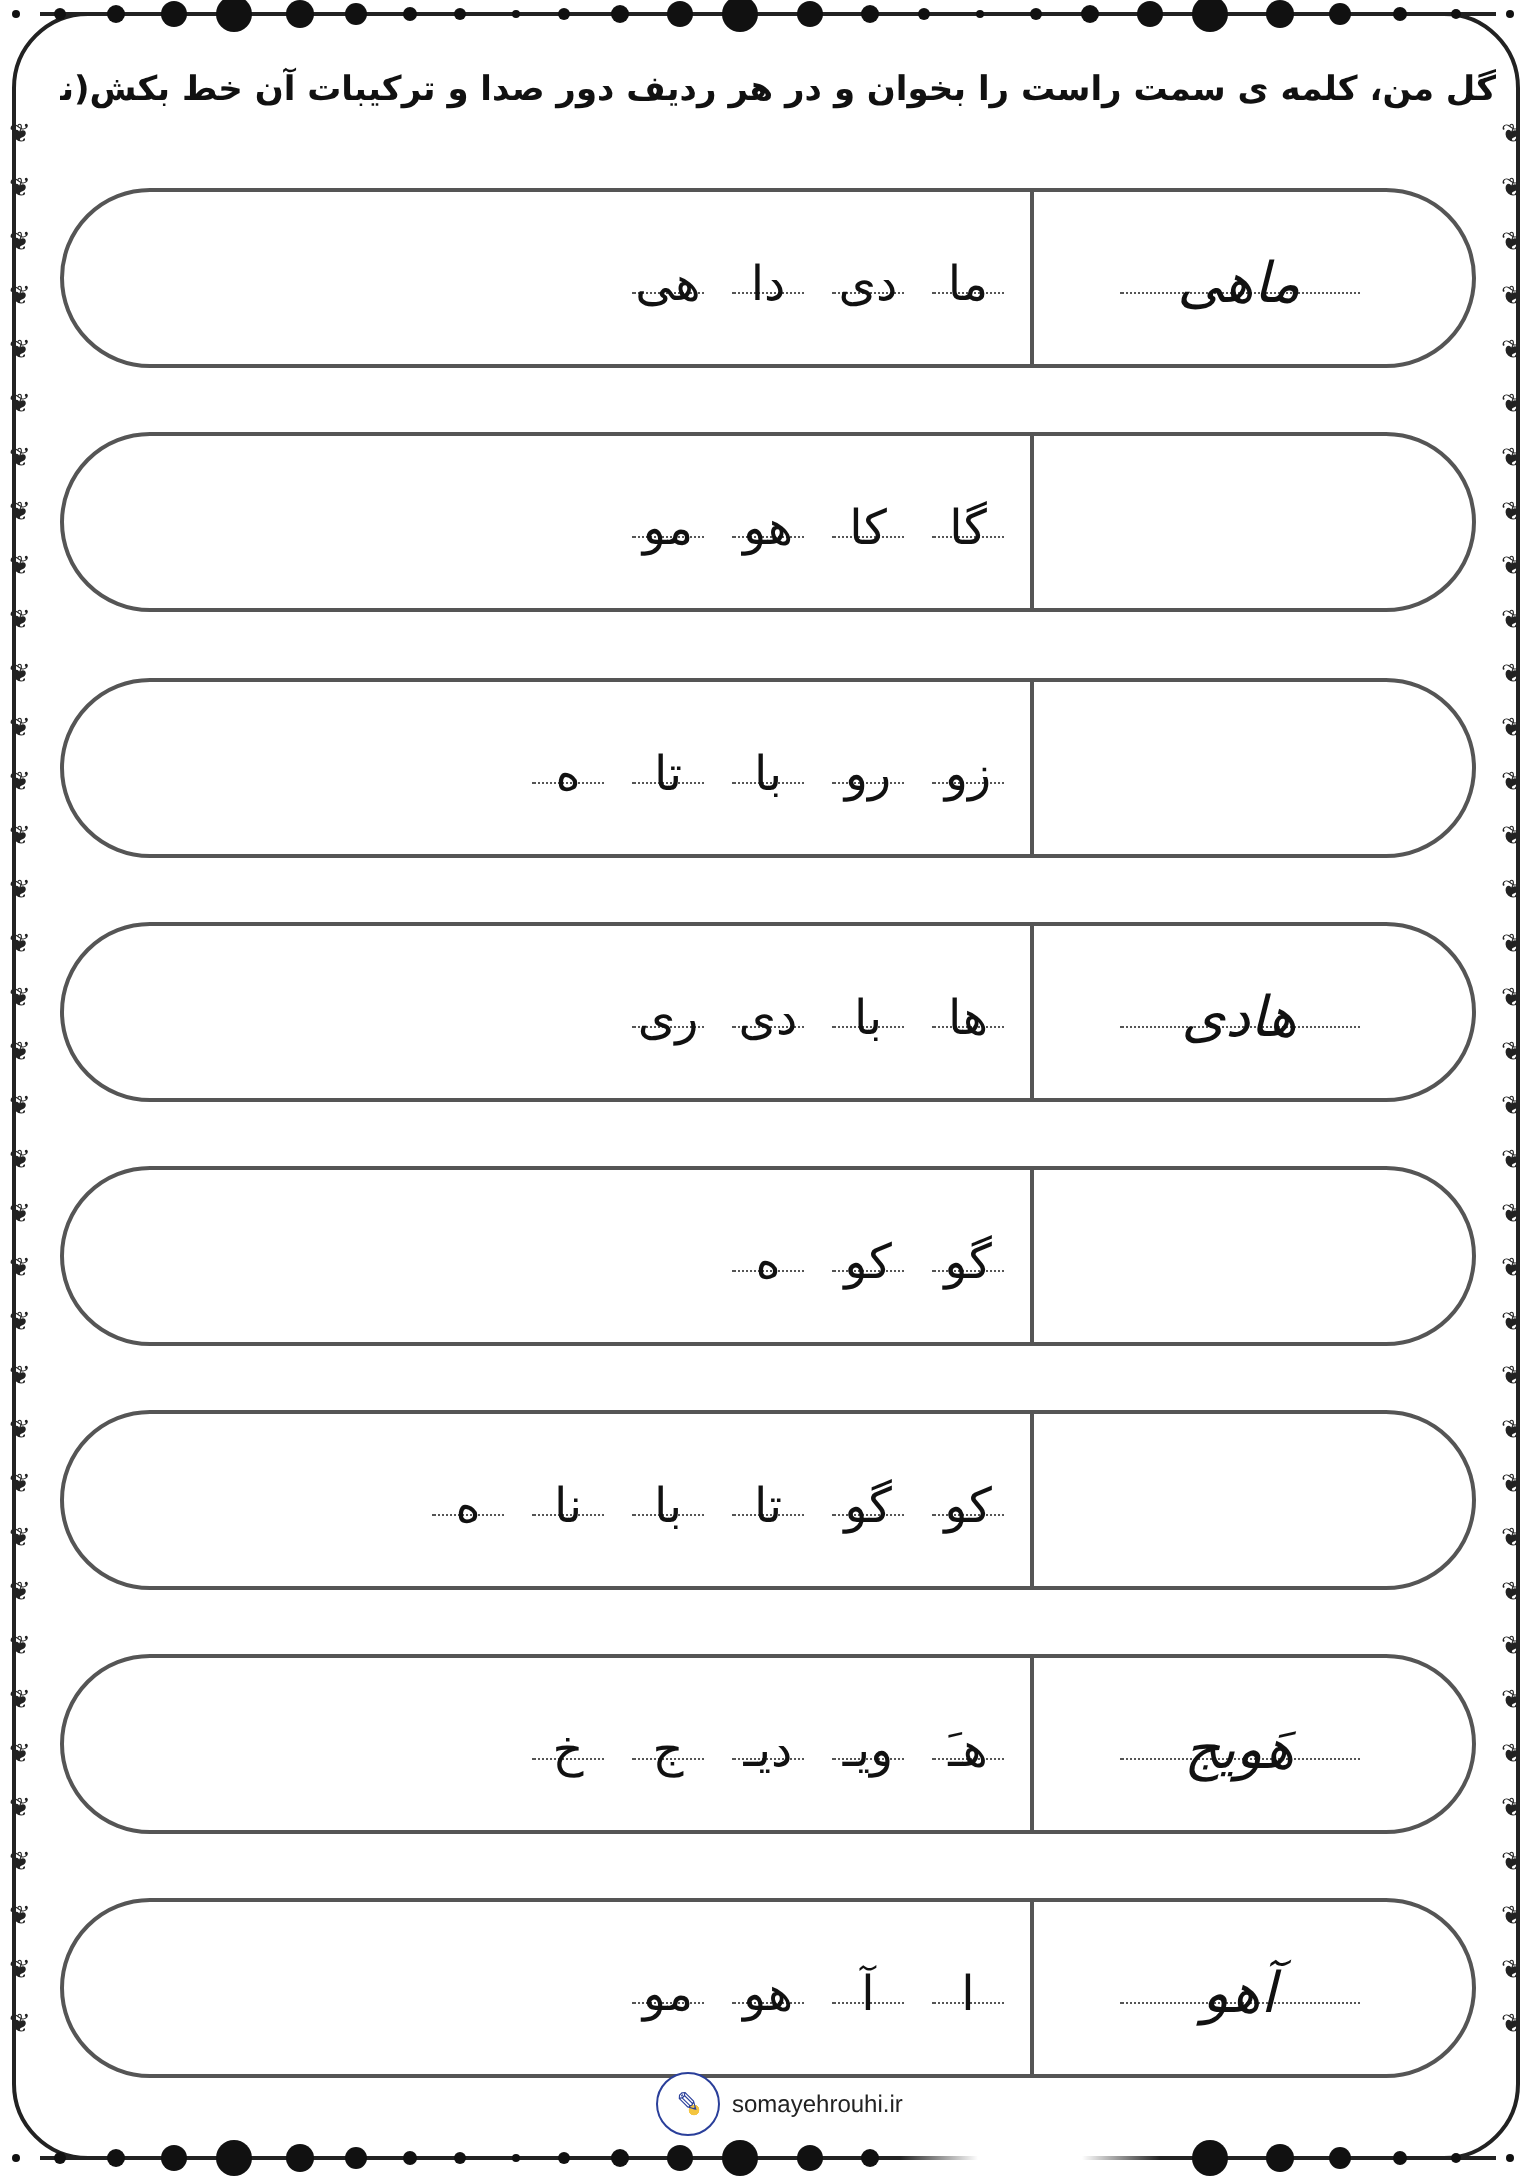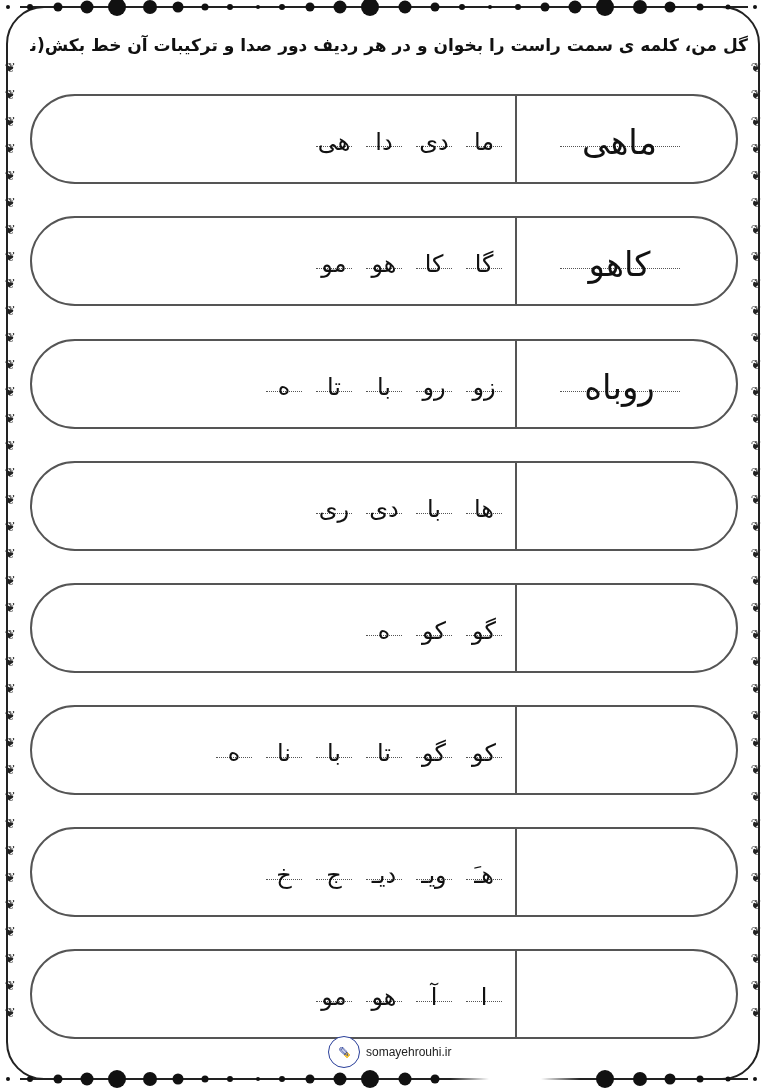--- a/index.html
+++ b/index.html
@@ -55,21 +55,21 @@
   .slot {
     position:relative; width:36px; height:40px; display:flex; align-items:flex-end; justify-content:center;
   }
   .slot .dots-under {
     position:absolute; left:0; right:0; bottom:12px; border-bottom:1.5px dotted #555;
   }
   .slot .glyph {
     position:relative; font-size:24px; line-height:30px; direction:rtl; font-family:"DejaVu Sans", sans-serif; padding-bottom:2px;
   }
   .word .slot { width:120px; }
-  .word .slot .glyph { font-size:34px; }
+  .word .slot .glyph { font-size:28px;font-style:italic; }
 
   .footer {
     position:absolute; left:328px; top:1034px; height:36px; display:flex; align-items:center; gap:6px;
   }
   .logo {
     width:32px; height:32px; border-radius:50%; border:1.5px solid #2a3f9a; box-sizing:border-box;
     display:flex; align-items:center; justify-content:center; color:#2a3f9a; font-size:14px; font-weight:bold;
     background:radial-gradient(circle at 60% 60%, #f4c540 0 10%, #fff 11%);
   }
   .site { font-size:12px; color:#222; font-family:"Liberation Sans", sans-serif; }
@@ -238,145 +238,145 @@
           <span class="glyph">دا</span>
         </div>
         <div class="slot">
           <div class="dots-under"></div>
           <span class="glyph">هی</span>
         </div>
       </div>
     </div>
     <div class="row" style="top: 216px;">
       <div class="divider"></div>
+      <div class="seg-box">
+        <div class="slot">
+          <div class="dots-under"></div>
+          <span class="glyph">گا</span>
+        </div>
+        <div class="slot">
+          <div class="dots-under"></div>
+          <span class="glyph">کا</span>
+        </div>
+        <div class="slot">
+          <div class="dots-under"></div>
+          <span class="glyph">هو</span>
+        </div>
+        <div class="slot">
+          <div class="dots-under"></div>
+          <span class="glyph">مو</span>
+        </div>
+      </div>
+    </div>
+    <div class="row" style="top: 339px;">
+      <div class="divider"></div>
+      <div class="seg-box">
+        <div class="slot">
+          <div class="dots-under"></div>
+          <span class="glyph">زو</span>
+        </div>
+        <div class="slot">
+          <div class="dots-under"></div>
+          <span class="glyph">رو</span>
+        </div>
+        <div class="slot">
+          <div class="dots-under"></div>
+          <span class="glyph">با</span>
+        </div>
+        <div class="slot">
+          <div class="dots-under"></div>
+          <span class="glyph">تا</span>
+        </div>
+        <div class="slot">
+          <div class="dots-under"></div>
+          <span class="glyph">ه</span>
+        </div>
+      </div>
+    </div>
+    <div class="row" style="top: 461px;">
+      <div class="divider"></div>
       <div class="word">
         <div class="slot">
           <div class="dots-under"></div>
-          <span class="glyph">کاهو</span>
-        </div>
-      </div>
-      <div class="seg-box">
-        <div class="slot">
-          <div class="dots-under"></div>
-          <span class="glyph">گا</span>
-        </div>
-        <div class="slot">
-          <div class="dots-under"></div>
-          <span class="glyph">کا</span>
-        </div>
-        <div class="slot">
-          <div class="dots-under"></div>
-          <span class="glyph">هو</span>
-        </div>
-        <div class="slot">
-          <div class="dots-under"></div>
-          <span class="glyph">مو</span>
-        </div>
-      </div>
-    </div>
-    <div class="row" style="top: 339px;">
+          <span class="glyph">هادی</span>
+        </div>
+      </div>
+      <div class="seg-box">
+        <div class="slot">
+          <div class="dots-under"></div>
+          <span class="glyph">ها</span>
+        </div>
+        <div class="slot">
+          <div class="dots-under"></div>
+          <span class="glyph">با</span>
+        </div>
+        <div class="slot">
+          <div class="dots-under"></div>
+          <span class="glyph">دی</span>
+        </div>
+        <div class="slot">
+          <div class="dots-under"></div>
+          <span class="glyph">ری</span>
+        </div>
+      </div>
+    </div>
+    <div class="row" style="top: 583px;">
+      <div class="divider"></div>
+      <div class="seg-box">
+        <div class="slot">
+          <div class="dots-under"></div>
+          <span class="glyph">گو</span>
+        </div>
+        <div class="slot">
+          <div class="dots-under"></div>
+          <span class="glyph">کو</span>
+        </div>
+        <div class="slot">
+          <div class="dots-under"></div>
+          <span class="glyph">ه</span>
+        </div>
+      </div>
+    </div>
+    <div class="row" style="top: 705px;">
+      <div class="divider"></div>
+      <div class="seg-box">
+        <div class="slot">
+          <div class="dots-under"></div>
+          <span class="glyph">کو</span>
+        </div>
+        <div class="slot">
+          <div class="dots-under"></div>
+          <span class="glyph">گو</span>
+        </div>
+        <div class="slot">
+          <div class="dots-under"></div>
+          <span class="glyph">تا</span>
+        </div>
+        <div class="slot">
+          <div class="dots-under"></div>
+          <span class="glyph">با</span>
+        </div>
+        <div class="slot">
+          <div class="dots-under"></div>
+          <span class="glyph">نا</span>
+        </div>
+        <div class="slot">
+          <div class="dots-under"></div>
+          <span class="glyph">ه</span>
+        </div>
+      </div>
+    </div>
+    <div class="row" style="top: 827px;">
       <div class="divider"></div>
       <div class="word">
         <div class="slot">
           <div class="dots-under"></div>
-          <span class="glyph">روباه</span>
-        </div>
-      </div>
-      <div class="seg-box">
-        <div class="slot">
-          <div class="dots-under"></div>
-          <span class="glyph">زو</span>
-        </div>
-        <div class="slot">
-          <div class="dots-under"></div>
-          <span class="glyph">رو</span>
-        </div>
-        <div class="slot">
-          <div class="dots-under"></div>
-          <span class="glyph">با</span>
-        </div>
-        <div class="slot">
-          <div class="dots-under"></div>
-          <span class="glyph">تا</span>
-        </div>
-        <div class="slot">
-          <div class="dots-under"></div>
-          <span class="glyph">ه</span>
-        </div>
-      </div>
-    </div>
-    <div class="row" style="top: 461px;">
-      <div class="divider"></div>
-      <div class="seg-box">
-        <div class="slot">
-          <div class="dots-under"></div>
-          <span class="glyph">ها</span>
-        </div>
-        <div class="slot">
-          <div class="dots-under"></div>
-          <span class="glyph">با</span>
-        </div>
-        <div class="slot">
-          <div class="dots-under"></div>
-          <span class="glyph">دی</span>
-        </div>
-        <div class="slot">
-          <div class="dots-under"></div>
-          <span class="glyph">ری</span>
-        </div>
-      </div>
-    </div>
-    <div class="row" style="top: 583px;">
-      <div class="divider"></div>
-      <div class="seg-box">
-        <div class="slot">
-          <div class="dots-under"></div>
-          <span class="glyph">گو</span>
-        </div>
-        <div class="slot">
-          <div class="dots-under"></div>
-          <span class="glyph">کو</span>
-        </div>
-        <div class="slot">
-          <div class="dots-under"></div>
-          <span class="glyph">ه</span>
-        </div>
-      </div>
-    </div>
-    <div class="row" style="top: 705px;">
-      <div class="divider"></div>
-      <div class="seg-box">
-        <div class="slot">
-          <div class="dots-under"></div>
-          <span class="glyph">کو</span>
-        </div>
-        <div class="slot">
-          <div class="dots-under"></div>
-          <span class="glyph">گو</span>
-        </div>
-        <div class="slot">
-          <div class="dots-under"></div>
-          <span class="glyph">تا</span>
-        </div>
-        <div class="slot">
-          <div class="dots-under"></div>
-          <span class="glyph">با</span>
-        </div>
-        <div class="slot">
-          <div class="dots-under"></div>
-          <span class="glyph">نا</span>
-        </div>
-        <div class="slot">
-          <div class="dots-under"></div>
-          <span class="glyph">ه</span>
-        </div>
-      </div>
-    </div>
-    <div class="row" style="top: 827px;">
-      <div class="divider"></div>
+          <span class="glyph">هَویج</span>
+        </div>
+      </div>
       <div class="seg-box">
         <div class="slot">
           <div class="dots-under"></div>
           <span class="glyph">هـَ</span>
         </div>
         <div class="slot">
           <div class="dots-under"></div>
           <span class="glyph">ویـ</span>
         </div>
         <div class="slot">
@@ -388,20 +388,26 @@
           <span class="glyph">ج</span>
         </div>
         <div class="slot">
           <div class="dots-under"></div>
           <span class="glyph">خ</span>
         </div>
       </div>
     </div>
     <div class="row" style="top: 949px;">
       <div class="divider"></div>
+      <div class="word">
+        <div class="slot">
+          <div class="dots-under"></div>
+          <span class="glyph">آهو</span>
+        </div>
+      </div>
       <div class="seg-box">
         <div class="slot">
           <div class="dots-under"></div>
           <span class="glyph">ا</span>
         </div>
         <div class="slot">
           <div class="dots-under"></div>
           <span class="glyph">آ</span>
         </div>
         <div class="slot">

